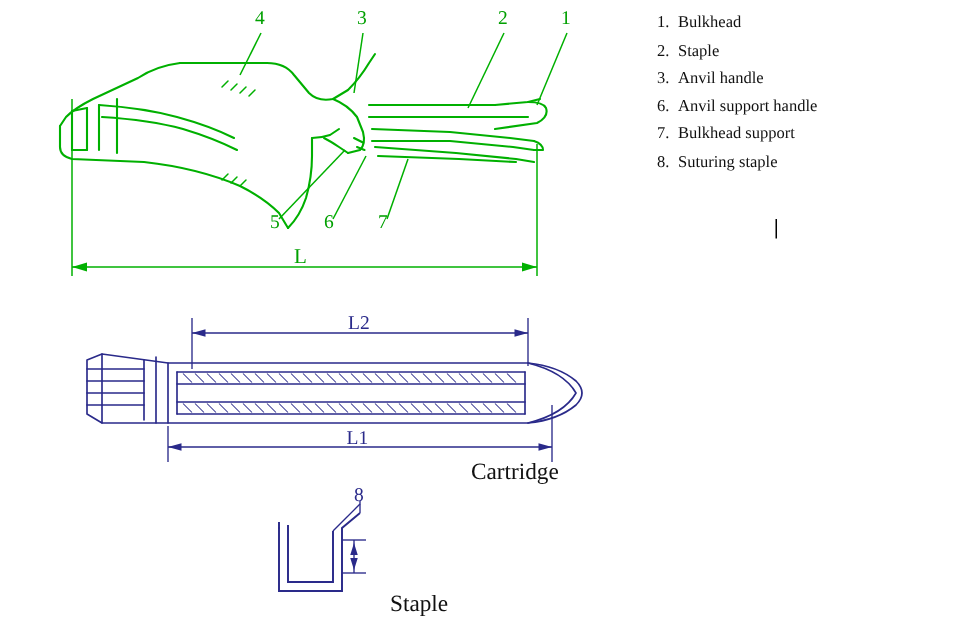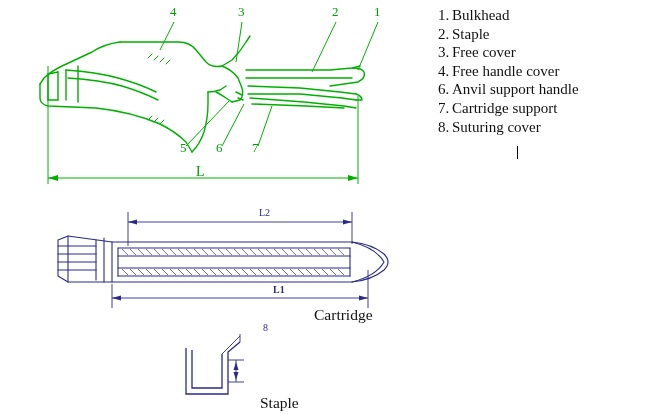--- a/index.html
+++ b/index.html
@@ -16,21 +16,21 @@
   .page {
     position: relative;
     width: 650px;
     height: 414px;
   }
   .legend {
     position: absolute;
     left: 438px;
     top: 6px;
     width: 200px;
-    font-size: 15px;
+    font-size: 11px;
     color: #111111;
     line-height: 18.6px;
   }
   .legend-item {
     white-space: nowrap;
   }
   .legend-num {
     display: inline-block;
     width: 14px;
   }
@@ -38,22 +38,21 @@
     position: absolute;
     font-family: "Liberation Serif", serif;
     font-size: 13px;
     color: #00a000;
     font-weight: normal;
   }
   .dim-label {
     position: absolute;
     font-family: "Liberation Serif", serif;
     color: #2a2a8a;
-    font-size: 10px;
-    margin-left: 27px;
+    font-size: 13px;
   }
   .cap {
     position: absolute;
     font-family: "Liberation Serif", serif;
     color: #111111;
     font-size: 15.5px;
   }
   .cursor {
     position: absolute;
     left: 517px;
@@ -143,33 +142,30 @@
   <div class="callout" style="left:196px; top:164px; font-size:14px;">L</div>
 
   <div class="legend">
     <div class="legend-item">
       <span class="legend-num">1.</span><span>Bulkhead</span>
     </div>
     <div class="legend-item">
       <span class="legend-num">2.</span><span>Staple</span>
     </div>
     <div class="legend-item">
-      <span class="legend-num">3.</span><span>Free cover</span>
-    </div>
-    <div class="legend-item">
-      <span class="legend-num">4.</span><span>Free handle cover</span>
+      <span class="legend-num">3.</span><span>Anvil handle</span>
     </div>
     <div class="legend-item">
       <span class="legend-num">6.</span><span>Anvil support handle</span>
     </div>
     <div class="legend-item">
-      <span class="legend-num">7.</span><span>Cartridge support</span>
-    </div>
-    <div class="legend-item">
-      <span class="legend-num">8.</span><span>Suturing cover</span>
+      <span class="legend-num">7.</span><span>Bulkhead support</span>
+    </div>
+    <div class="legend-item">
+      <span class="legend-num">8.</span><span>Suturing staple</span>
     </div>
   </div>
   <div class="cursor"></div>
 
   <svg width="650" height="414">
     <g fill="none" stroke="#2a2a8a" stroke-width="1.1" stroke-linejoin="round" stroke-linecap="round">
 
       <path d="M58 240 L58 276 L68 282 L112 282 L352 282 Q372 280 384 270 Q392 262 384 254 Q372 244 352 242 L112 242 L68 236 Z"></path>
 
       <path d="M352 242 Q376 248 384 262 Q376 276 352 282"></path>
@@ -282,19 +278,19 @@
     <g stroke="#2a2a8a" stroke-width="0.9" fill="none">
       <line x1="236" y1="360" x2="236" y2="382"></line>
       <polygon points="236,362 233.5,370 238.5,370" fill="#2a2a8a" stroke="none"></polygon>
       <polygon points="236,380 233.5,372 238.5,372" fill="#2a2a8a" stroke="none"></polygon>
       <line x1="228" y1="360" x2="244" y2="360"></line>
       <line x1="228" y1="382" x2="244" y2="382"></line>
     </g>
   </svg>
 
   <div class="dim-label" style="left:232px; top:207px;">L2</div>
-  <div class="dim-label" style="left:246px; top:284px;font-weight:bold;">L1</div>
+  <div class="dim-label" style="left:231px; top:284px;">L1</div>
   <div class="cap" style="left:314px; top:306px;">Cartridge</div>
 
   <div class="dim-label" style="left:236px; top:322px;">8</div>
   <div class="cap" style="left:260px; top:394px;">Staple</div>
 
 </div>
 
 </body></html>

